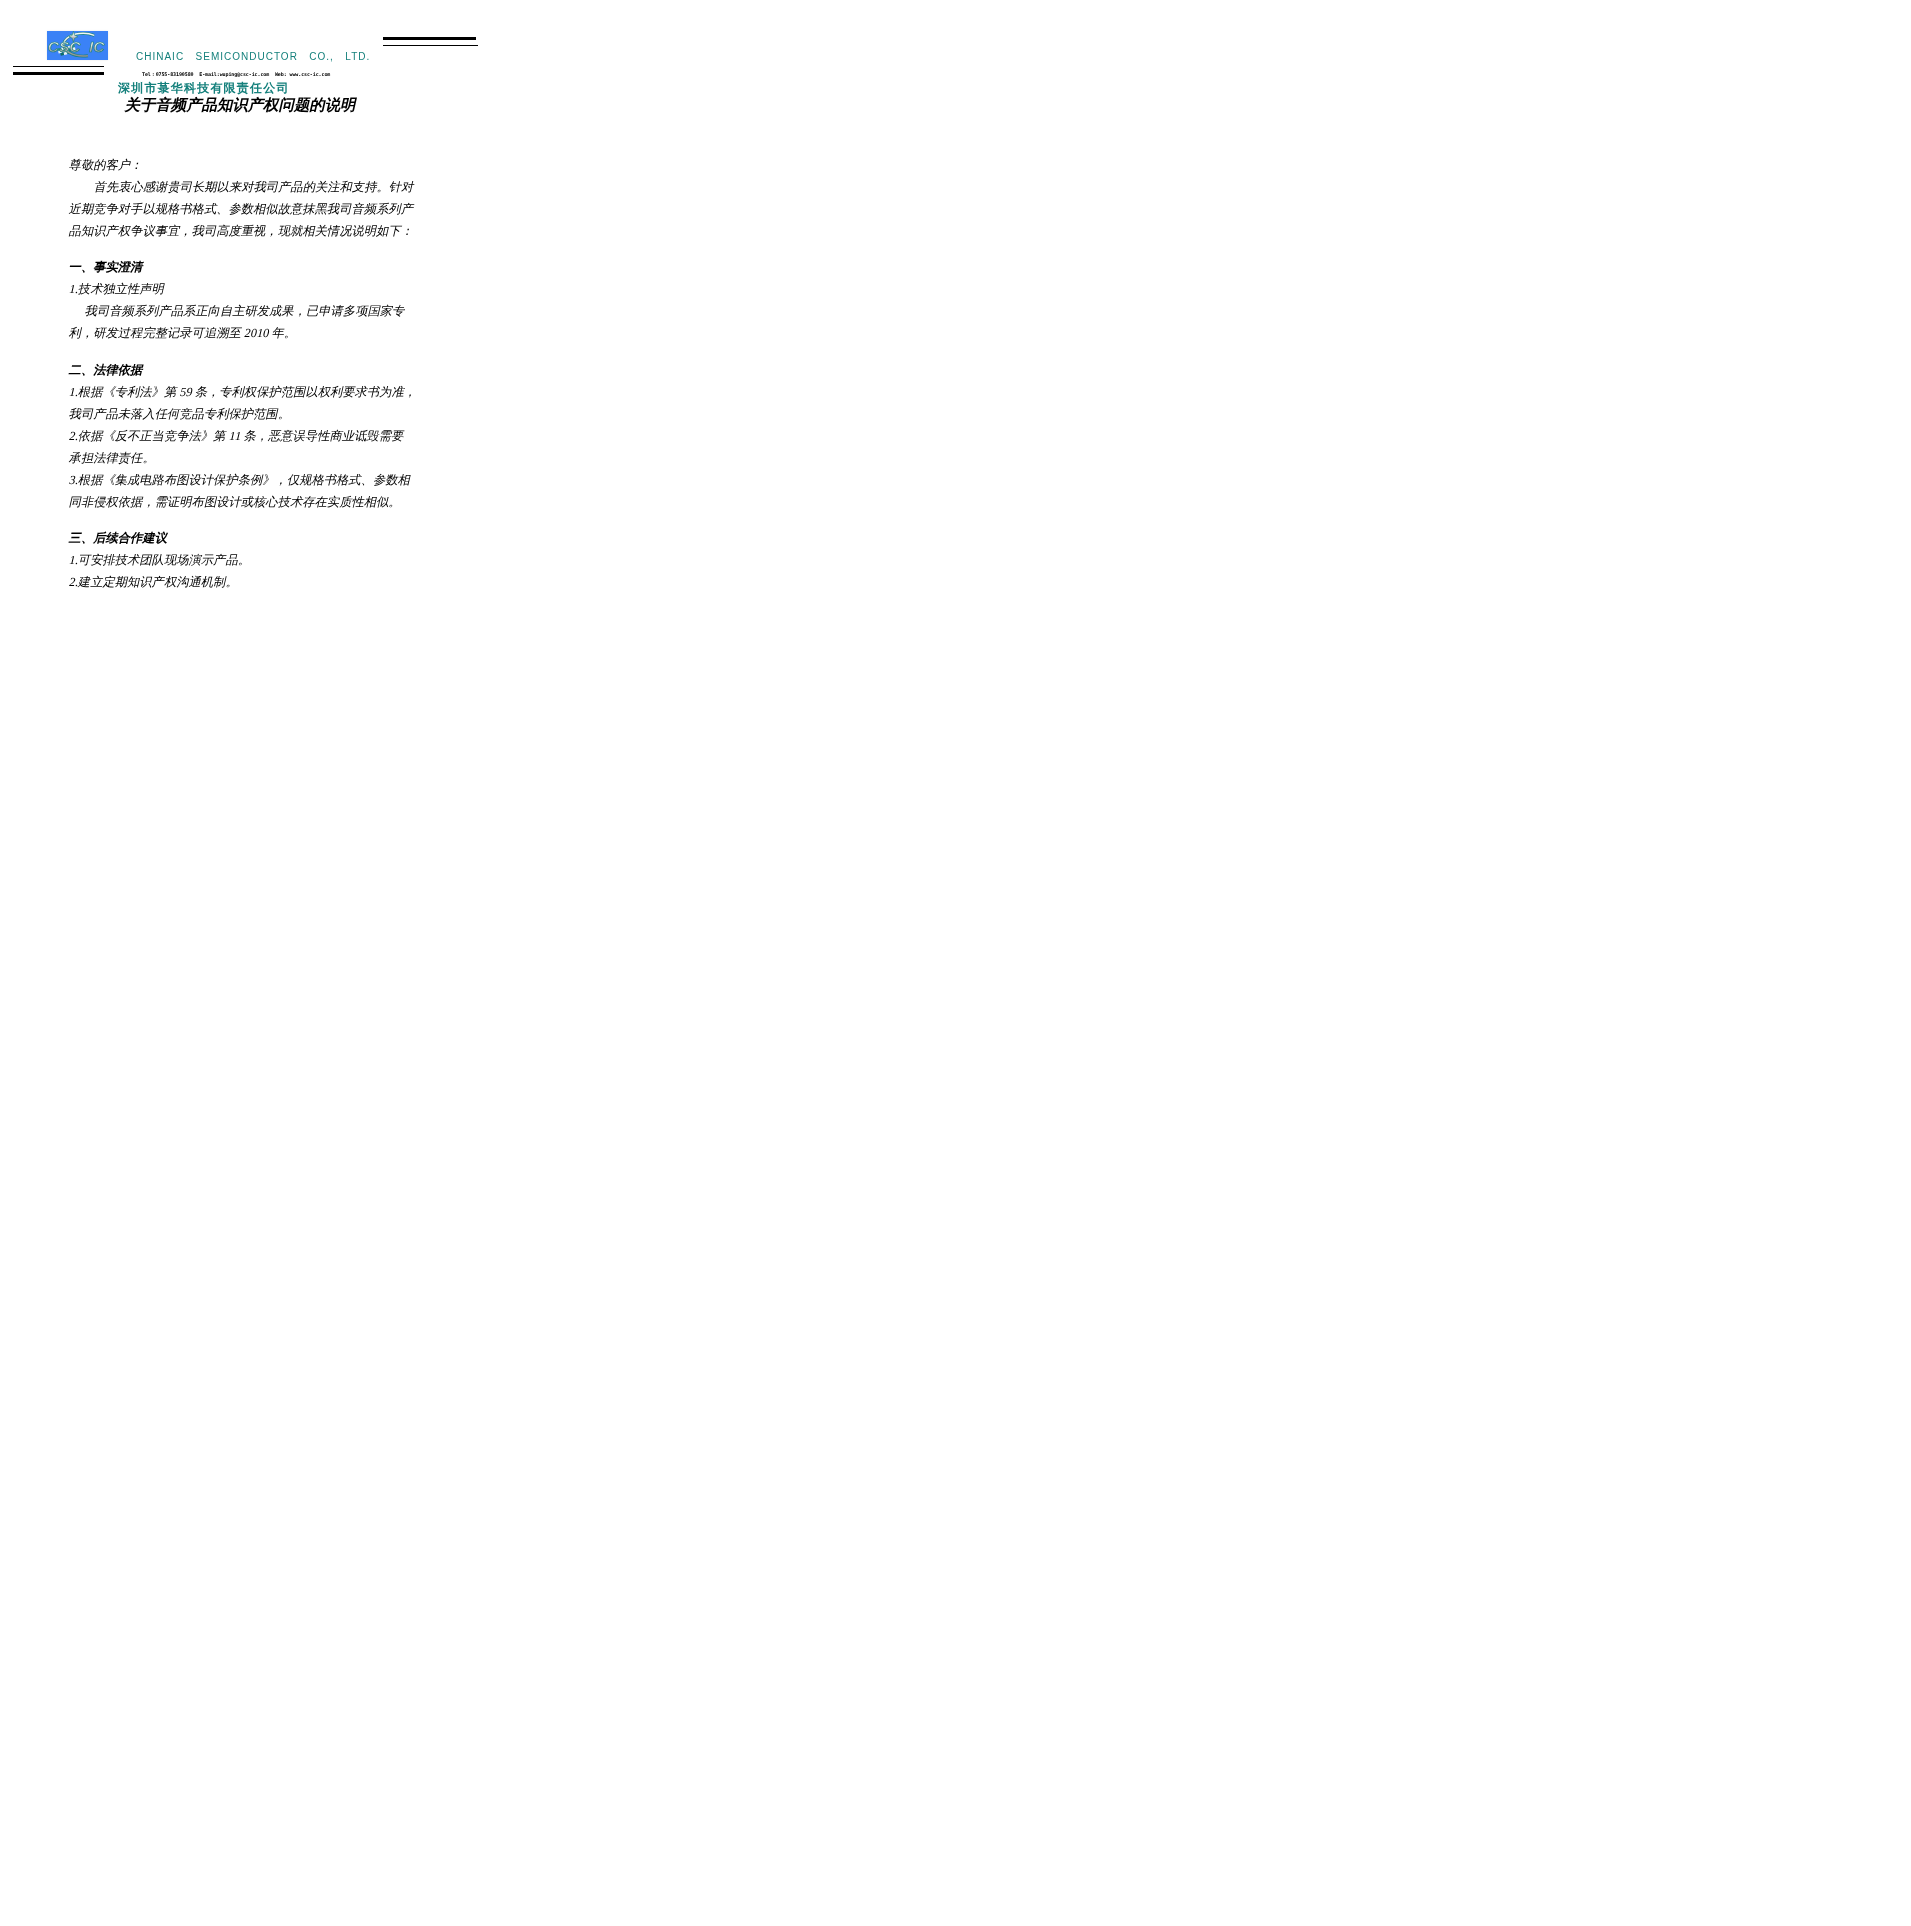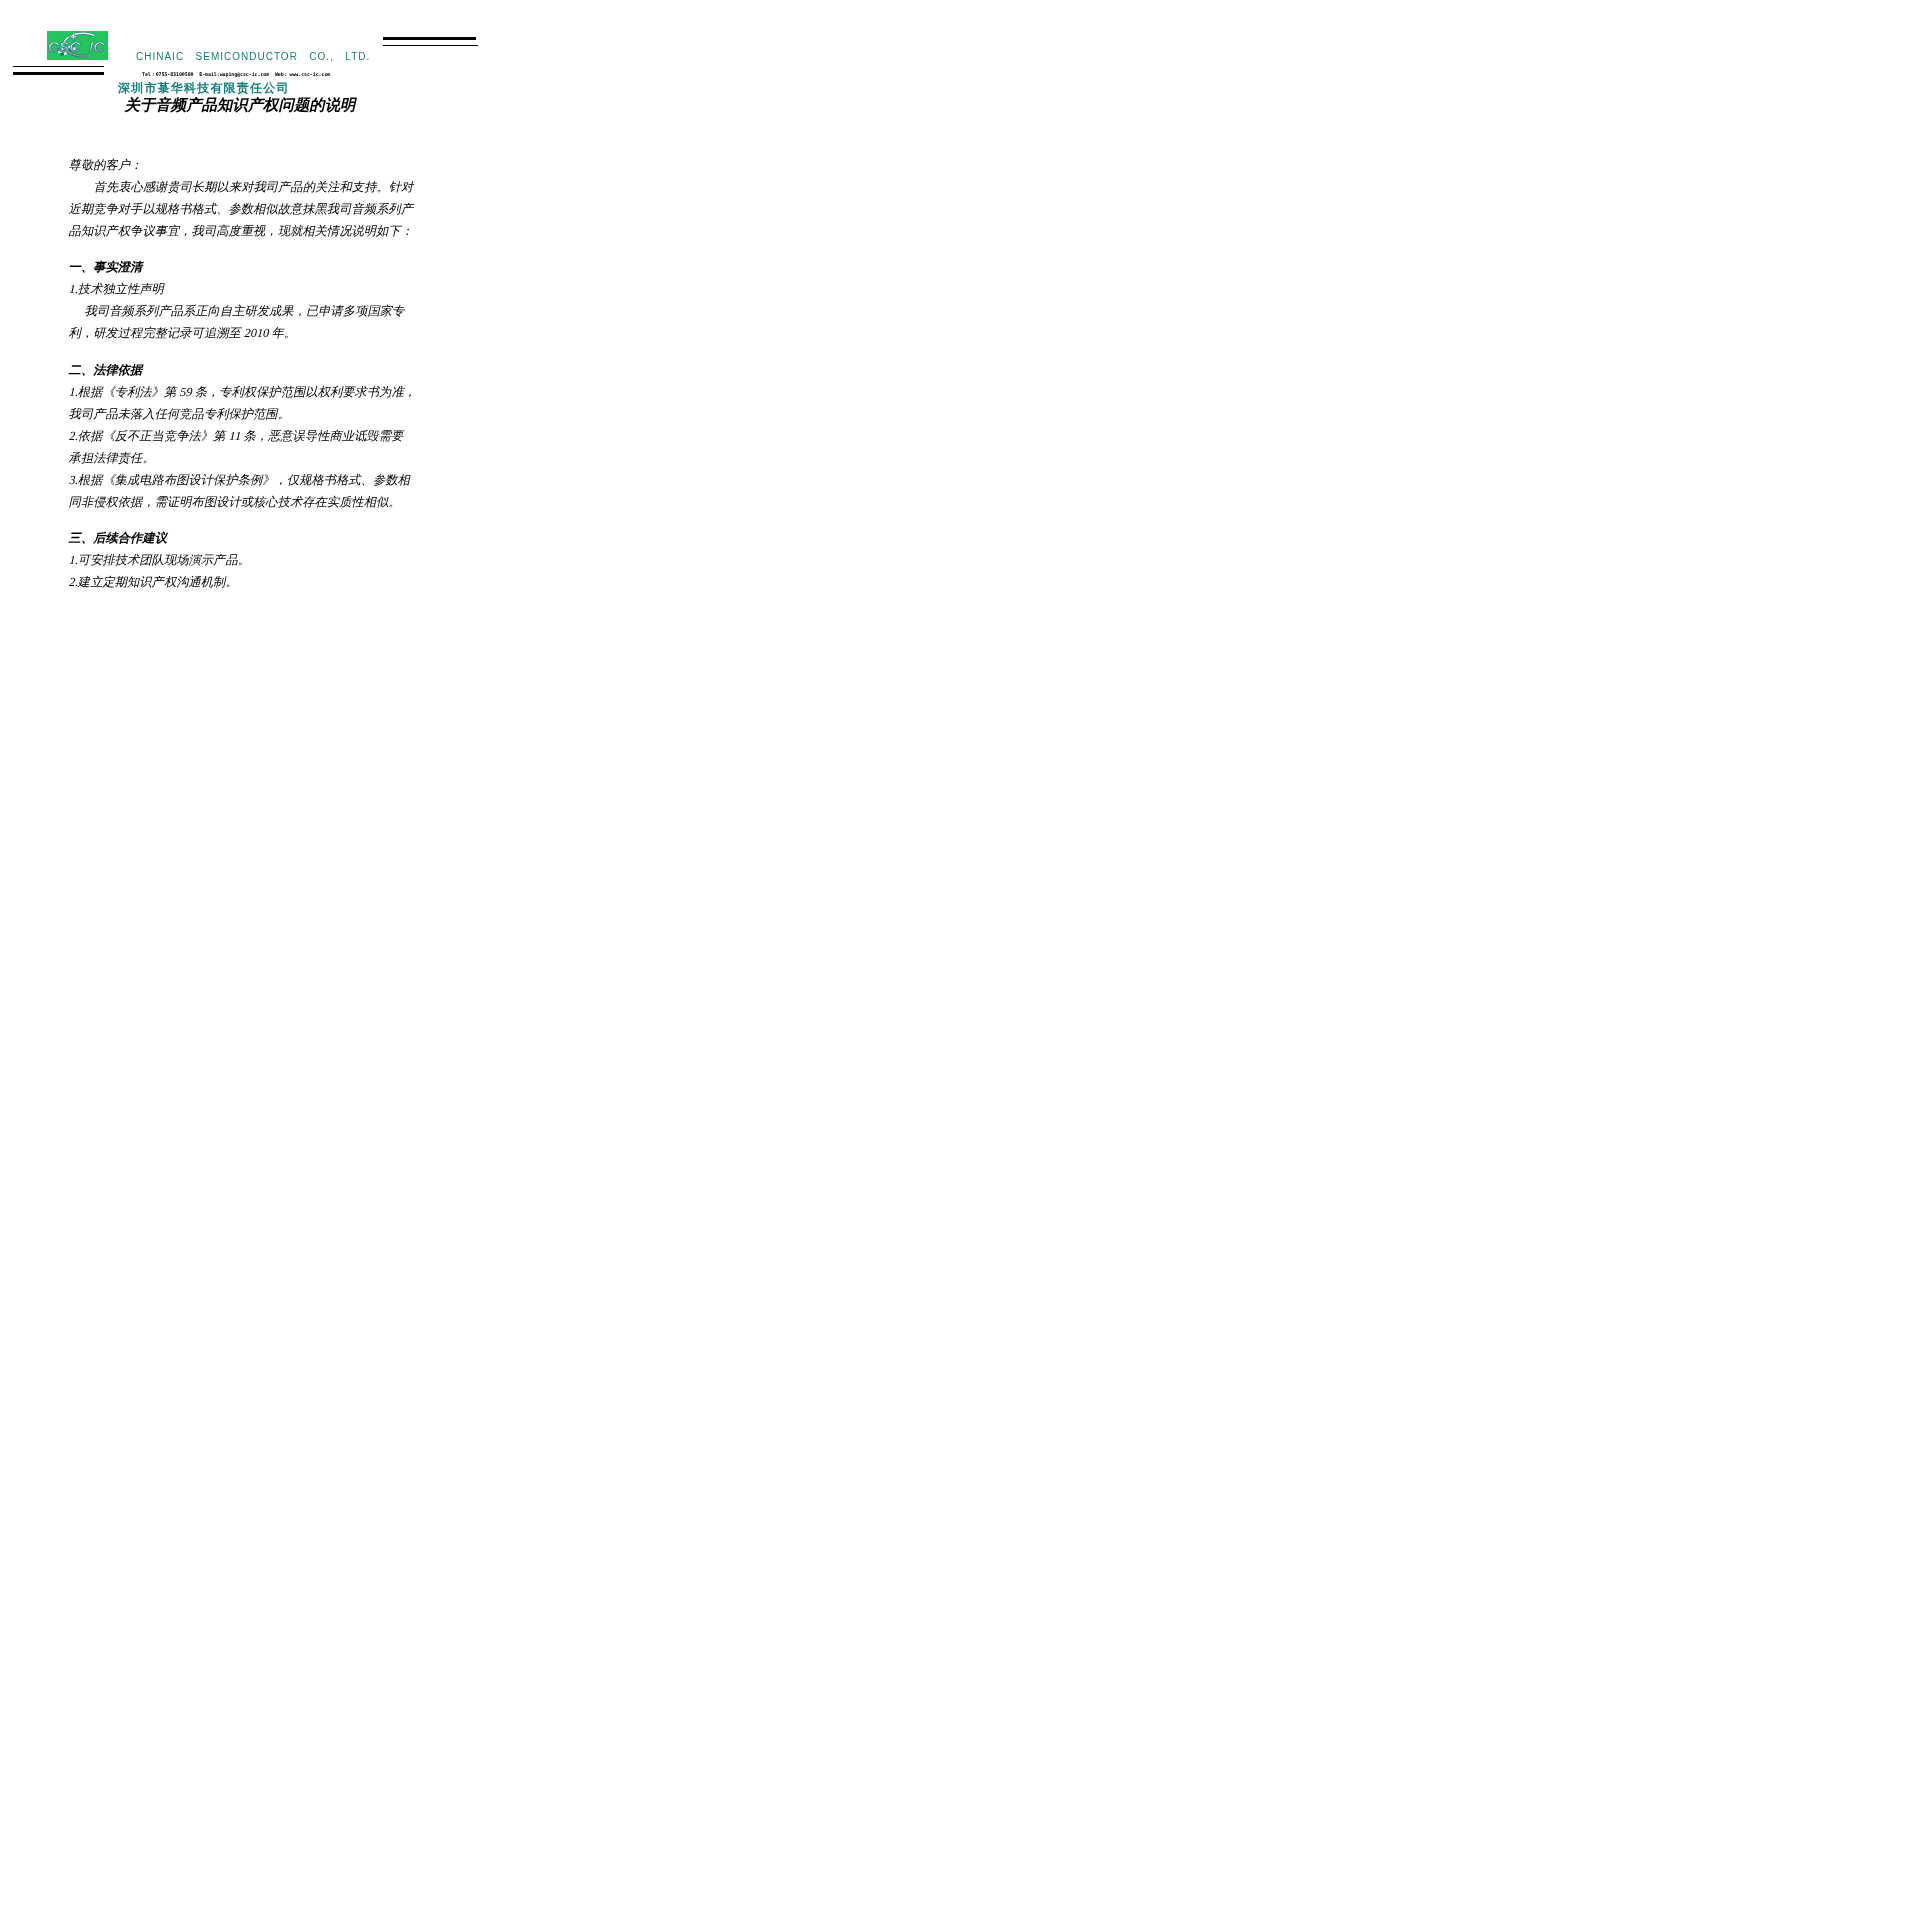--- a/index.html
+++ b/index.html
@@ -8,21 +8,21 @@
     width:478px;height:676px;
     background:#ffffff;
     overflow:hidden;
     font-family:"Liberation Serif", serif;
     color:#000000;
   }
 
   
   .logo-box{
     position:absolute;left:47px;top:31px;width:61px;height:29px;
-    background:#22c55e;
+    background:#3b82f6;
     box-shadow:0 0 1.9px rgba(0,0,0,0.10);
   }
   .logo-box svg{width:100%;height:100%;display:block;}
 
   .company-cn{
     position:absolute;left:118px;top:31px;width:247px;height:27px;
     line-height:27px;
     font-family:"Liberation Sans", sans-serif;
     font-weight:700;
     font-size:12px;

